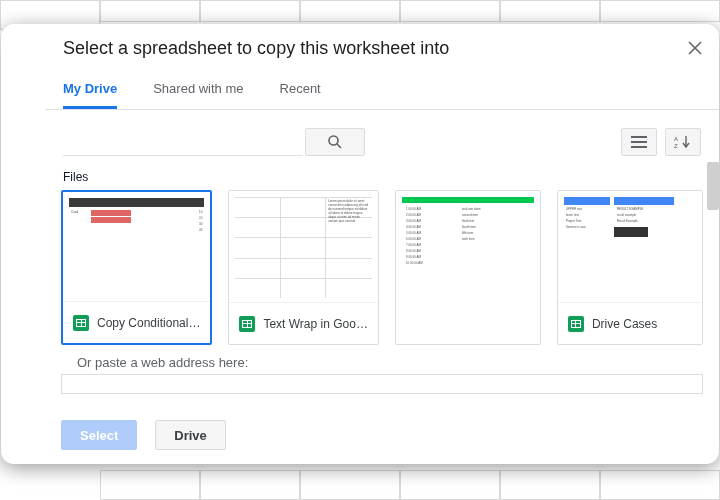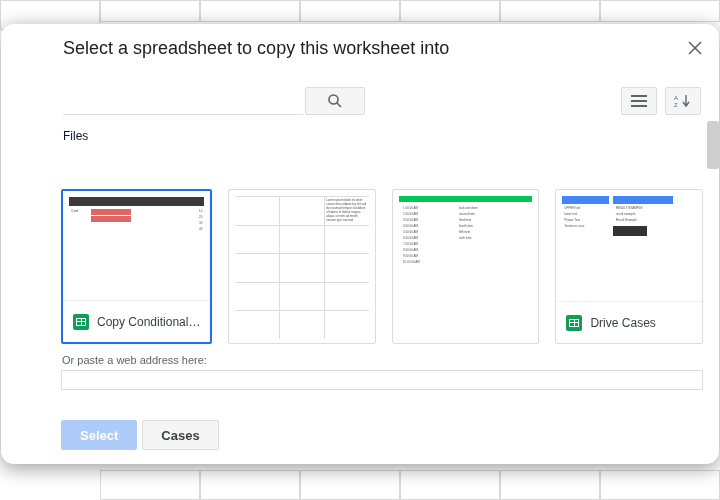--- a/index.html
+++ b/index.html
@@ -102,21 +102,20 @@
   .file-grid {
     display: flex; gap: 16px;
   }
   .file-card {
     width: 155px; height: 155px;
     border: 1px solid #dadce0;
     border-radius: 2px;
     background: #fff;
     display:flex; flex-direction:column;
     cursor:pointer;
-    margin-top:40px;
   }
   .file-card.selected {
     border: 2px solid #1a73e8;
   }
   .thumb {
     flex:1;
     margin: 6px 6px 4px 6px;
     overflow:hidden;
     position:relative;
     background:#fff;
@@ -141,31 +140,31 @@
     left:3px; right:3px; top:4px; bottom:4px;
     background:
       linear-gradient(#fff,#fff) center/100% 1px no-repeat,
       linear-gradient(#fff,#fff) center/1px 100% no-repeat;
     border:1px solid #fff;
   }
   .file-name {
     font-size: 12px; color: #3c4043;
     white-space: nowrap; overflow:hidden; text-overflow: ellipsis;
   }
-  .paste-label { font-size: 11px; color: #5f6368; margin: 10px 0 4px 1px; }
+  .paste-label { font-size: 13px; color: #5f6368; margin: 10px 0 4px 16px; }
   .paste-input {
     width: 100%;
     height: 20px;
     border: 1px solid #dcdcdc;
     font-size: 12px;
     padding: 0 4px;
   }
   .modal-footer {
     padding: 12px 12px 14px 16px;
-    display:flex; gap: 5px;
+    display:flex; gap: 18px;
   }
   .btn {
     height: 30px;
     padding: 0 18px;
     font-size: 13px;
     font-weight: 700;
     border-radius: 2px;
     border: 1px solid #dadce0;
     background: #f5f5f5;
     color: #3c4043;
@@ -217,20 +216,25 @@
   <div class="modal-header">
     <span class="modal-title">Select a spreadsheet to copy this worksheet into</span>
     <div class="close-btn">
       <svg width="14" height="14" viewBox="0 0 14 14">
         <line x1="1" y1="1" x2="13" y2="13" stroke="#5f6368" stroke-width="1.6"></line>
         <line x1="13" y1="1" x2="1" y2="13" stroke="#5f6368" stroke-width="1.6"></line>
       </svg>
     </div>
   </div>
 
+  <div class="tabs">
+    <div class="tab active">My Drive</div>
+    <div class="tab">Shared with me</div>
+    <div class="tab">Recent</div>
+  </div>
 
   <div class="toolbar">
     <div class="search-area"></div>
     <div class="search-btn">
       <svg width="16" height="16" viewBox="0 0 16 16">
         <circle cx="6.5" cy="6.5" r="4.5" fill="none" stroke="#5f6368" stroke-width="1.6"></circle>
         <line x1="10" y1="10" x2="14" y2="14" stroke="#5f6368" stroke-width="1.6"></line>
       </svg>
     </div>
     <div class="spacer"></div>
@@ -277,20 +281,24 @@
       <div class="file-card">
         <div class="thumb">
           <div class="t-line" style="top:0"></div>
           <div class="t-vline" style="left:33%"></div>
           <div class="t-vline" style="left:66%"></div>
           <div class="t-line" style="top:20%"></div>
           <div class="t-line" style="top:40%"></div>
           <div class="t-line" style="top:60%"></div>
           <div class="t-line" style="top:80%"></div>
           <div class="t-text" style="top:2px; left:68%; right:2px;">Lorem ipsum dolor sit amet consectetur adipiscing elit sed do eiusmod tempor incididunt ut labore et dolore magna aliqua ut enim ad minim veniam quis nostrud</div>
+        </div>
+        <div class="file-label">
+          <div class="sheet-icon"></div>
+          <div class="file-name">Text Wrap in Goo…</div>
         </div>
       </div>
 
       <div class="file-card">
         <div class="thumb">
           <div class="t-green"></div>
           <div class="t-text" style="top:10px;left:4px;">1 00 00 AM</div>
           <div class="t-text" style="top:16px;left:4px;">2 00 00 AM</div>
           <div class="t-text" style="top:22px;left:4px;">3 00 00 AM</div>
           <div class="t-text" style="top:28px;left:4px;">4 00 00 AM</div>
@@ -329,15 +337,15 @@
       </div>
 
     </div>
 
     <div class="paste-label">Or paste a web address here:</div>
     <input class="paste-input" type="text" value="" style="">
   </div>
 
   <div class="modal-footer">
     <button class="btn primary">Select</button>
-    <button class="btn">Cases</button>
+    <button class="btn">Drive</button>
   </div>
 </div>
 
 </body></html>

